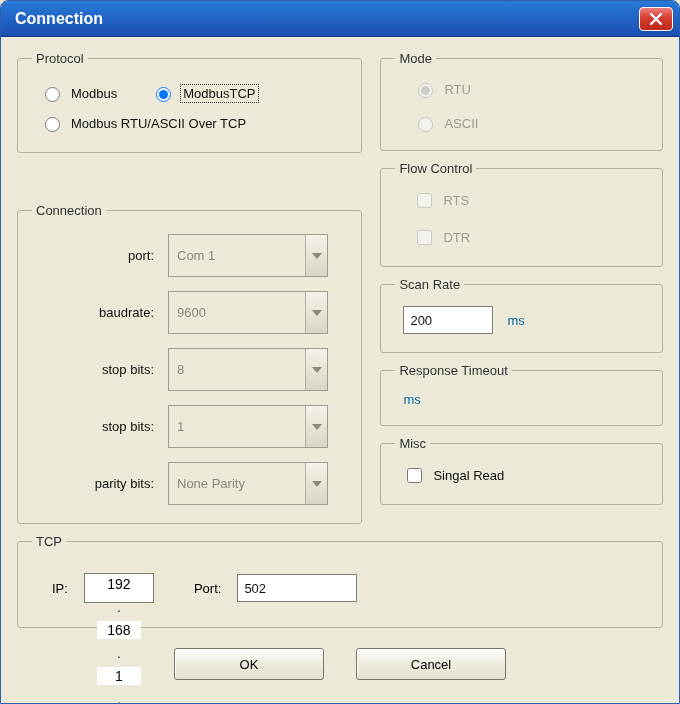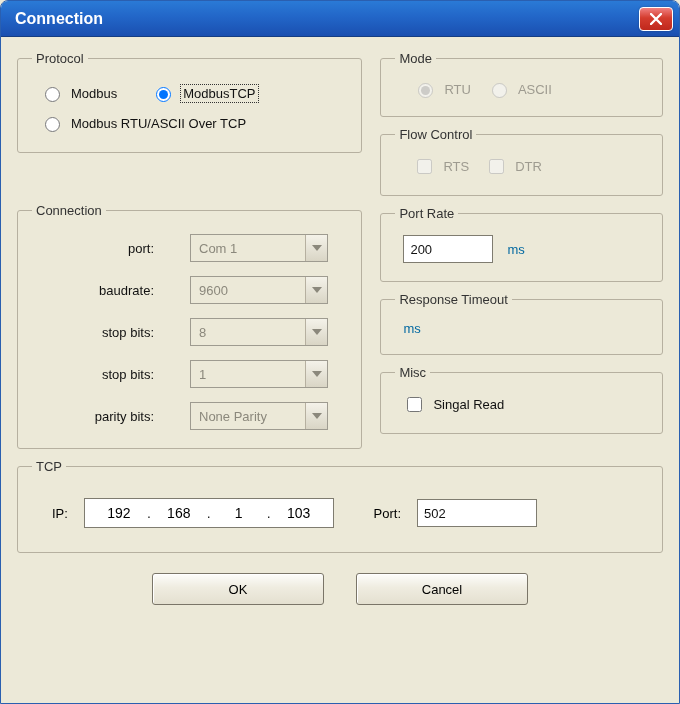--- a/index.html
+++ b/index.html
@@ -114,26 +114,25 @@
     row-gap: 14px;
     column-gap: 8px;
     align-items: center;
     padding: 4px 8px 4px 8px;
   }
   .conn-grid .lbl { text-align: right; padding-right: 6px; color: #111; }
 
   .combo {
     display: flex;
     align-items: center;
-    height: 28px;
+    height: 43px;
     border: 1px solid #9e9b90;
     background: #ece9d8;
     color: #8b887c;
     position: relative;
-    margin-left: 22px;
   }
   .combo.disabled { background: #ece9d8; }
   .combo .val {
     flex: 1;
     padding: 0 8px;
     white-space: nowrap;
     overflow: hidden;
   }
   .combo .arrow {
     width: 22px;
@@ -143,21 +142,22 @@
     display: flex;
     align-items: center;
     justify-content: center;
   }
   .combo .arrow svg { width: 10px; height: 6px; fill: #8b887c; }
 
   .mode-row, .flow-row {
     display: flex;
     gap: 16px;
     padding: 6px 6px 6px 18px;
-    align-items: center;
+    align-items: flex-start;
+    flex-direction: column;
   }
 
   .val-row {
     display: flex;
     align-items: center;
     gap: 14px;
     padding: 6px 8px;
   }
   .textbox {
     width: 90px;
@@ -179,38 +179,39 @@
   }
   .ipbox {
     display: flex;
     align-items: center;
     height: 30px;
     border: 1px solid #7f7c70;
     background: #fff;
     padding: 1px 12px;
     gap: 6px;
     font-size: 14px;
+    flex-direction: column;
   }
   .ipbox .oct {
     width: 44px;
     text-align: center;
     border: none;
     font: inherit;
     outline: none;
   }
   .ipbox .dot { color: #222; }
 
   .btn-row {
     display: flex;
     justify-content: center;
     gap: 32px;
     padding: 10px 0 0 0;
   }
   .btn {
-    width: 172px;
+    width: 150px;
     height: 32px;
     border: 1px solid #7a7568;
     border-radius: 3px;
     background: linear-gradient(to bottom, #fdfdfb, #efece0 45%, #e4e0d0);
     font: inherit;
     cursor: pointer;
     box-shadow: 1px 1px 0 #fff inset;
   }
 </style>
 </head>
@@ -332,21 +333,21 @@
               <span>RTS</span>
             </label>
             <label class="check disabled">
               <input type="checkbox" disabled="" style="">
               <span>DTR</span>
             </label>
           </div>
         </fieldset>
 
         <fieldset class="compact">
-          <legend>Port Rate</legend>
+          <legend>Scan Rate</legend>
           <div class="val-row">
             <input class="textbox" value="200" style="">
             <span class="unit">ms</span>
           </div>
         </fieldset>
 
         <fieldset class="compact">
           <legend>Response Timeout</legend>
           <div class="val-row">
             <span class="unit">ms</span>

